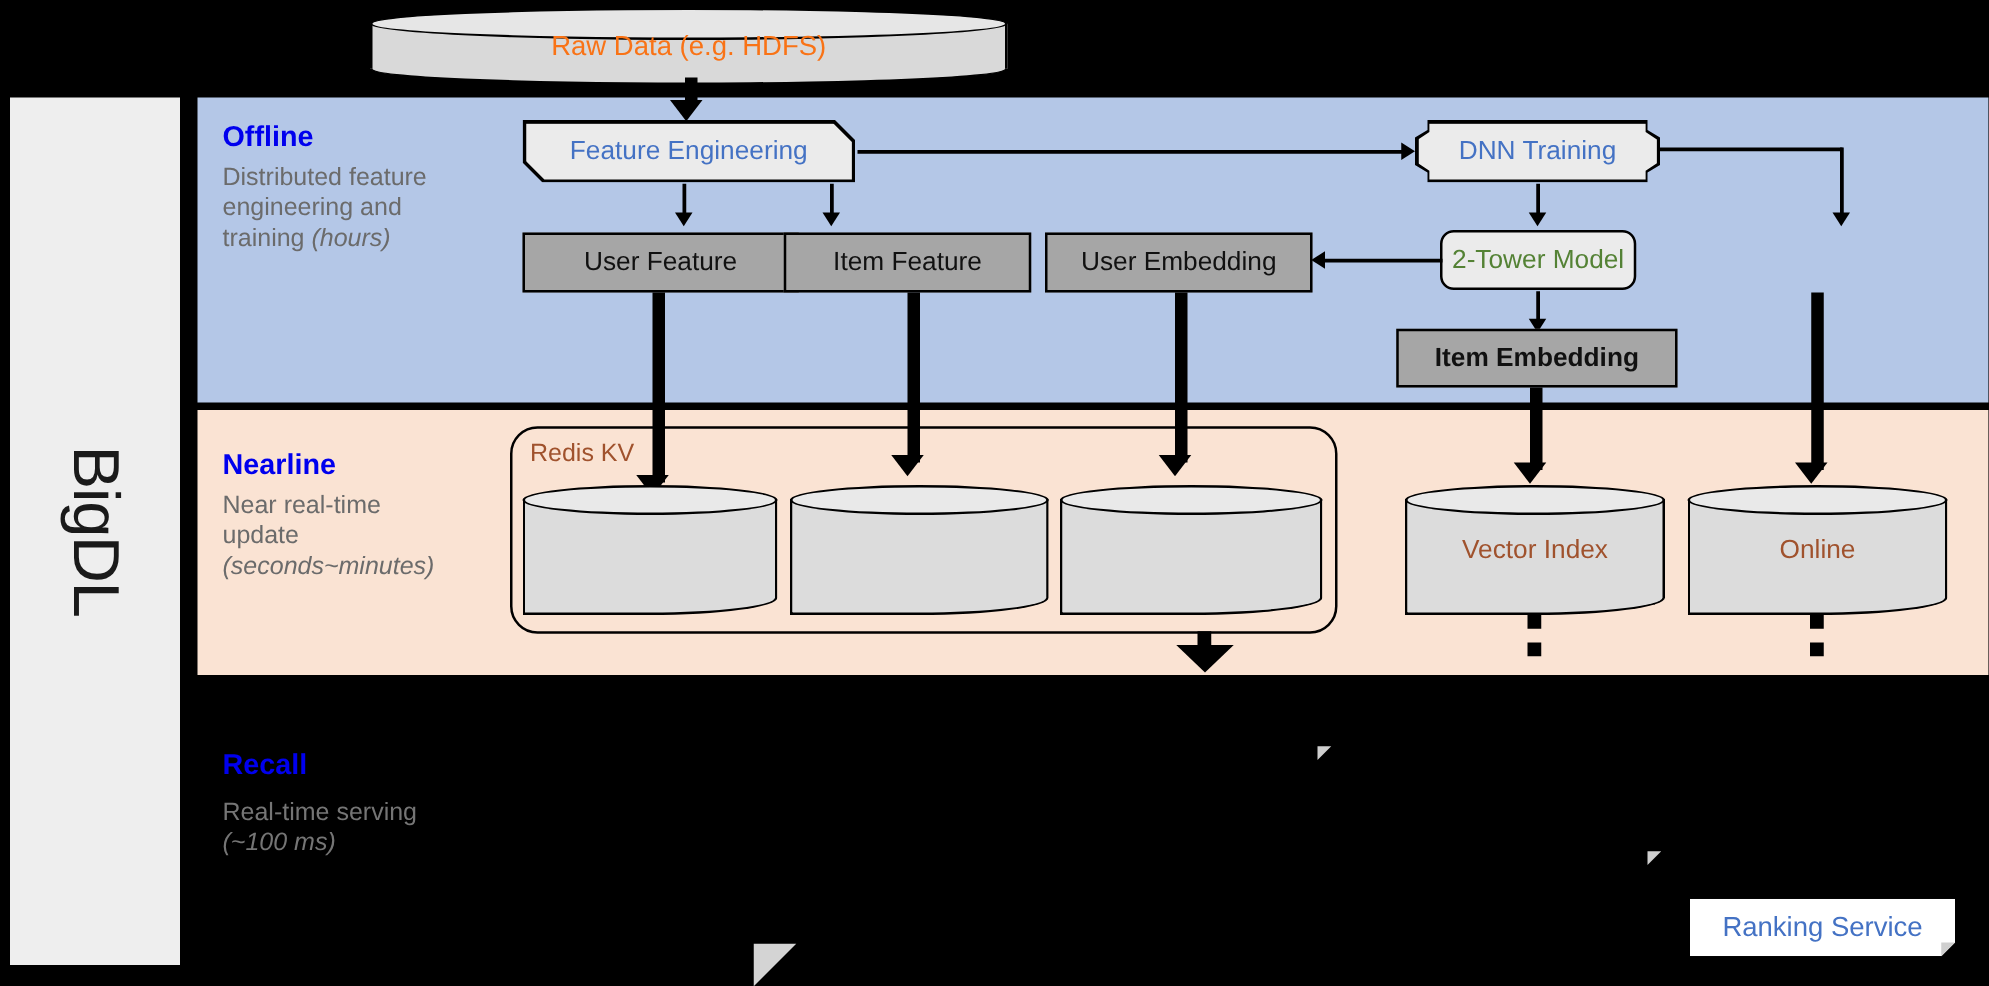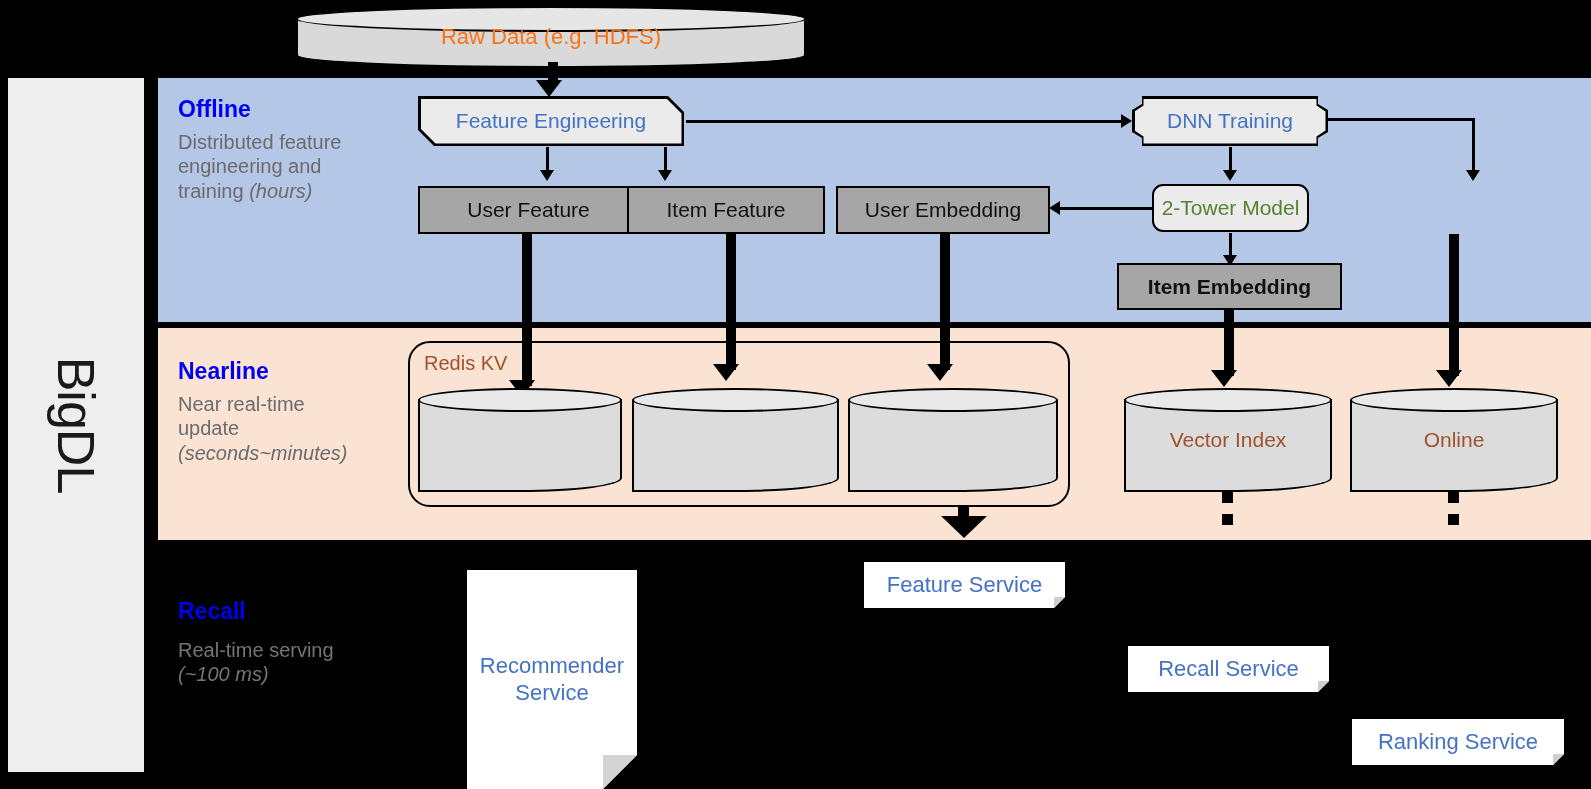--- a/index.html
+++ b/index.html
@@ -237,33 +237,24 @@
 
   <div class="sq" style="left:958px;top:505px;"></div>
   <div class="arrow-down-thick" style="left:941px;top:516px;border-left-width:23px;border-right-width:23px;border-top-width:22px;"></div>
 
   <div class="sq" style="left:1222px;top:492px;"></div>
   <div class="sq" style="left:1222px;top:514px;"></div>
 
   <div class="sq" style="left:1448px;top:492px;"></div>
   <div class="sq" style="left:1448px;top:514px;"></div>
 
-  <div class="note note-fold-lg" style="left:467px;top:570px;width:170px;height:219px;">
-    <span>Recommender Service</span>
-  </div>
   <div class="fold-tri-lg" style="left:603px;top:755px;"></div>
 
-  <div class="note note-fold-sm" style="left:864px;top:562px;width:201px;height:46px;">
-    <span>Feature Service</span>
-  </div>
   <div class="fold-tri-sm" style="left:1054px;top:597px;"></div>
 
-  <div class="note note-fold-sm" style="left:1128px;top:646px;width:201px;height:46px;">
-    <span>Recall Service</span>
-  </div>
   <div class="fold-tri-sm" style="left:1318px;top:681px;"></div>
 
   <div class="note note-fold-sm" style="left:1352px;top:719px;width:212px;height:46px;">
     <span>Ranking Service</span>
   </div>
   <div class="fold-tri-sm" style="left:1553px;top:754px;"></div>
 
 </div>
 
 </body></html>

